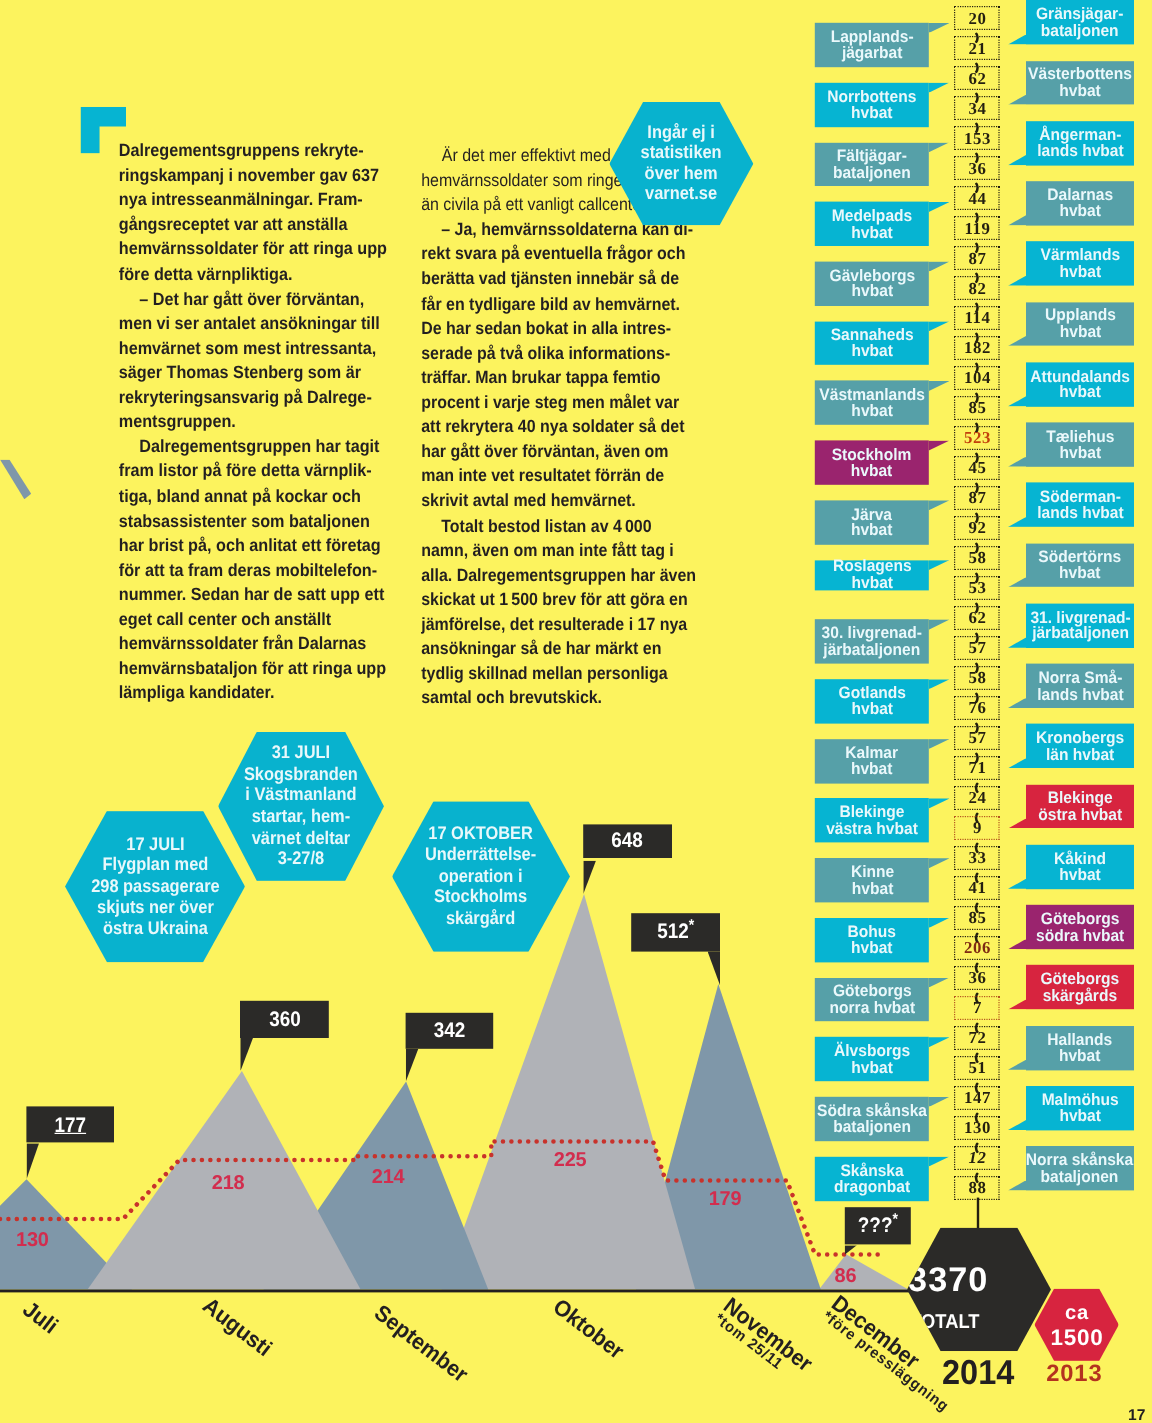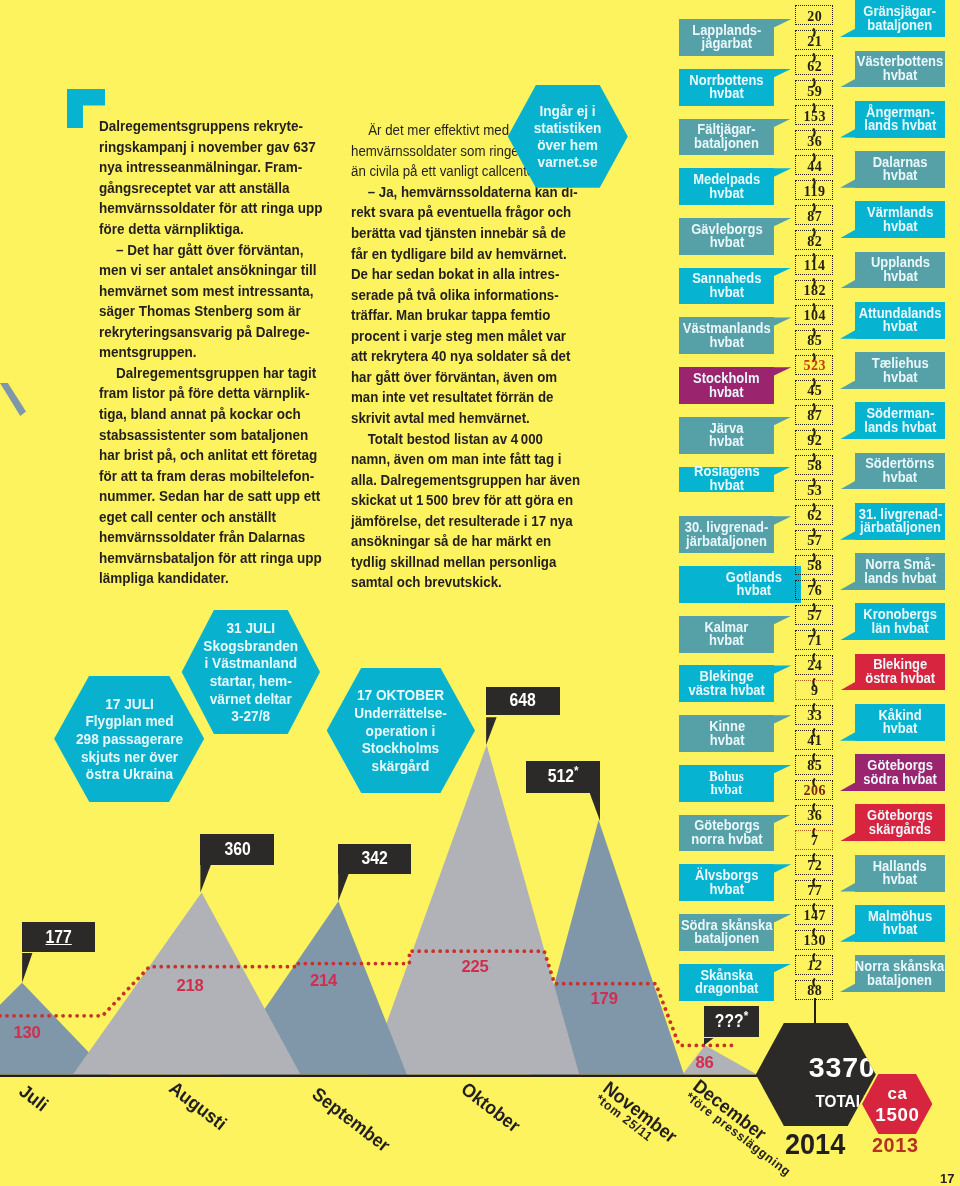--- a/index.html
+++ b/index.html
@@ -51,21 +51,21 @@
   display:flex;align-items:center;justify-content:center;font-size:17.5px;}
 .flag span{display:block;transform:scaleX(0.90);}
 .flag sup{font-size:13px;vertical-align:super;line-height:0;}
 .month{position:absolute;font-weight:bold;font-size:18.8px;color:#231F20;
   font-family:"Liberation Sans",sans-serif;
   transform-origin:0 0;white-space:nowrap;}
 .val2013{position:absolute;font-weight:bold;font-size:16.6px;color:#D22D4E;
   font-family:"Liberation Sans",sans-serif;letter-spacing:-0.2px;}
 .hexdark{position:absolute;background:#2B2A28;color:#fff;
   clip-path:polygon(23.4% 0,76.6% 0,100% 50%,76.6% 100%,23.4% 100%,0 50%);
-  display:flex;flex-direction:column;align-items:flex-end;justify-content:center;}
+  display:flex;flex-direction:column;align-items:flex-start;justify-content:center;}
 .hexred{position:absolute;background:#D7243F;color:#fff;
   clip-path:polygon(23.4% 0,76.6% 0,100% 50%,76.6% 100%,23.4% 100%,0 50%);
   display:flex;flex-direction:column;align-items:center;justify-content:center;}
 #pageno{position:absolute;left:940px;top:1171px;font-size:13px;font-weight:bold;color:#231F20;}
 </style>
 </head>
 <body>
 
 <div class="page">
 
@@ -112,33 +112,33 @@
       <div class="tail" style="background: rgb(154, 36, 110); width: 17.3px; height: 8.4px; left: 774px; top: 367.14px; clip-path: polygon(0px 0px, 100% 0px, 0px 100%);"></div>
       <div class="ulabel" style="left: 679.4px; top: 416.86px; width: 94.6px; height: 36.8px; background: rgb(86, 160, 168);"><span>Järva
 hvbat</span></div>
       <div class="tail" style="background: rgb(86, 160, 168); width: 17.3px; height: 8.4px; left: 774px; top: 416.86px; clip-path: polygon(0px 0px, 100% 0px, 0px 100%);"></div>
       <div class="ulabel" style="left: 679.4px; top: 466.58px; width: 94.6px; height: 25px; background: rgb(6, 180, 210);"><span>Roslagens
 hvbat</span></div>
       <div class="tail" style="background: rgb(6, 180, 210); width: 17.3px; height: 8.4px; left: 774px; top: 466.58px; clip-path: polygon(0px 0px, 100% 0px, 0px 100%);"></div>
       <div class="ulabel" style="left: 679.4px; top: 516.3px; width: 94.6px; height: 36.8px; background: rgb(86, 160, 168);"><span>30. livgrenad-
 järbataljonen</span></div>
       <div class="tail" style="background: rgb(86, 160, 168); width: 17.3px; height: 8.4px; left: 774px; top: 516.3px; clip-path: polygon(0px 0px, 100% 0px, 0px 100%);"></div>
-      <div class="ulabel" style="left: 679.4px; top: 566.02px; width: 94.6px; height: 36.8px; background: rgb(6, 180, 210); padding-left: 27px;"><span>Gotlands
+      <div class="ulabel" style="left: 679.4px; top: 566.02px; width: 94.6px; height: 36.8px; background: rgb(6, 180, 210);"><span>Gotlands
 hvbat</span></div>
       <div class="tail" style="background: rgb(6, 180, 210); width: 17.3px; height: 8.4px; left: 774px; top: 566.02px; clip-path: polygon(0px 0px, 100% 0px, 0px 100%);"></div>
       <div class="ulabel" style="left: 679.4px; top: 615.74px; width: 94.6px; height: 36.8px; background: rgb(86, 160, 168);"><span>Kalmar
 hvbat</span></div>
       <div class="tail" style="background: rgb(86, 160, 168); width: 17.3px; height: 8.4px; left: 774px; top: 615.74px; clip-path: polygon(0px 0px, 100% 0px, 0px 100%);"></div>
       <div class="ulabel" style="left: 679.4px; top: 665.46px; width: 94.6px; height: 36.8px; background: rgb(6, 180, 210);"><span>Blekinge
 västra hvbat</span></div>
       <div class="tail" style="background: rgb(6, 180, 210); width: 17.3px; height: 8.4px; left: 774px; top: 665.46px; clip-path: polygon(0px 0px, 100% 0px, 0px 100%);"></div>
       <div class="ulabel" style="left: 679.4px; top: 715.18px; width: 94.6px; height: 36.8px; background: rgb(86, 160, 168);"><span>Kinne
 hvbat</span></div>
       <div class="tail" style="background: rgb(86, 160, 168); width: 17.3px; height: 8.4px; left: 774px; top: 715.18px; clip-path: polygon(0px 0px, 100% 0px, 0px 100%);"></div>
-      <div class="ulabel" style="left: 679.4px; top: 764.9px; width: 94.6px; height: 36.8px; background: rgb(6, 180, 210); font-family: Liberation Serif, serif;"><span>Bohus
+      <div class="ulabel" style="left: 679.4px; top: 764.9px; width: 94.6px; height: 36.8px; background: rgb(6, 180, 210);"><span>Bohus
 hvbat</span></div>
       <div class="tail" style="background: rgb(6, 180, 210); width: 17.3px; height: 8.4px; left: 774px; top: 764.9px; clip-path: polygon(0px 0px, 100% 0px, 0px 100%);"></div>
       <div class="ulabel" style="left: 679.4px; top: 814.62px; width: 94.6px; height: 36.8px; background: rgb(86, 160, 168);"><span>Göteborgs
 norra hvbat</span></div>
       <div class="tail" style="background: rgb(86, 160, 168); width: 17.3px; height: 8.4px; left: 774px; top: 814.62px; clip-path: polygon(0px 0px, 100% 0px, 0px 100%);"></div>
       <div class="ulabel" style="left: 679.4px; top: 864.34px; width: 94.6px; height: 36.8px; background: rgb(6, 180, 210);"><span>Älvsborgs
 hvbat</span></div>
       <div class="tail" style="background: rgb(6, 180, 210); width: 17.3px; height: 8.4px; left: 774px; top: 864.34px; clip-path: polygon(0px 0px, 100% 0px, 0px 100%);"></div>
       <div class="ulabel" style="left: 679.4px; top: 914.06px; width: 94.6px; height: 36.8px; background: rgb(86, 160, 168);"><span>Södra skånska
 bataljonen</span></div>
@@ -211,21 +211,21 @@
           <path d="M4.1 0.4 C6.2 2.4 6.2 6.1 4.1 8.6" fill="none" stroke="#241F10" stroke-width="2.1" stroke-linecap="butt"></path>
         </svg></div>
       <div class="numbox" style="left: 795.3px; top: 30.29px; width: 38.2px; height: 19.6px;">21</div>
       <div class="brace" style="left: 809.4px; top: 48.09px; width: 10px; height: 9px;"><svg width="10" height="9" viewBox="0 0 10 9">
           <path d="M4.1 0.4 C6.2 2.4 6.2 6.1 4.1 8.6" fill="none" stroke="#241F10" stroke-width="2.1" stroke-linecap="butt"></path>
         </svg></div>
       <div class="numbox" style="left: 795.3px; top: 55.28px; width: 38.2px; height: 19.6px;">62</div>
       <div class="brace" style="left: 809.4px; top: 73.08px; width: 10px; height: 9px;"><svg width="10" height="9" viewBox="0 0 10 9">
           <path d="M4.1 0.4 C6.2 2.4 6.2 6.1 4.1 8.6" fill="none" stroke="#241F10" stroke-width="2.1" stroke-linecap="butt"></path>
         </svg></div>
-      <div class="numbox" style="left: 795.3px; top: 80.27px; width: 38.2px; height: 19.6px;">59</div>
+      <div class="numbox" style="left: 795.3px; top: 80.27px; width: 38.2px; height: 19.6px;">34</div>
       <div class="brace" style="left: 809.4px; top: 98.07px; width: 10px; height: 9px;"><svg width="10" height="9" viewBox="0 0 10 9">
           <path d="M4.1 0.4 C6.2 2.4 6.2 6.1 4.1 8.6" fill="none" stroke="#241F10" stroke-width="2.1" stroke-linecap="butt"></path>
         </svg></div>
       <div class="numbox" style="left: 795.3px; top: 105.26px; width: 38.2px; height: 19.6px;">153</div>
       <div class="brace" style="left: 809.4px; top: 123.06px; width: 10px; height: 9px;"><svg width="10" height="9" viewBox="0 0 10 9">
           <path d="M4.1 0.4 C6.2 2.4 6.2 6.1 4.1 8.6" fill="none" stroke="#241F10" stroke-width="2.1" stroke-linecap="butt"></path>
         </svg></div>
       <div class="numbox" style="left: 795.3px; top: 130.25px; width: 38.2px; height: 19.6px;">36</div>
       <div class="brace" style="left: 809.4px; top: 148.05px; width: 10px; height: 9px;"><svg width="10" height="9" viewBox="0 0 10 9">
           <path d="M4.1 0.4 C6.2 2.4 6.2 6.1 4.1 8.6" fill="none" stroke="#241F10" stroke-width="2.1" stroke-linecap="butt"></path>
@@ -339,21 +339,21 @@
           <path d="M5.9 0.4 C3.8 2.4 3.8 6.1 5.9 8.6" fill="none" stroke="#241F10" stroke-width="2.1" stroke-linecap="butt"></path>
         </svg></div>
       <div class="numbox" style="left: 795.3px; top: 829.97px; width: 38.2px; height: 19.6px; border-color: rgb(180, 87, 31);">7</div>
       <div class="brace" style="left: 809.4px; top: 847.77px; width: 10px; height: 9px;"><svg width="10" height="9" viewBox="0 0 10 9">
           <path d="M5.9 0.4 C3.8 2.4 3.8 6.1 5.9 8.6" fill="none" stroke="#241F10" stroke-width="2.1" stroke-linecap="butt"></path>
         </svg></div>
       <div class="numbox" style="left: 795.3px; top: 854.96px; width: 38.2px; height: 19.6px;">72</div>
       <div class="brace" style="left: 809.4px; top: 872.76px; width: 10px; height: 9px;"><svg width="10" height="9" viewBox="0 0 10 9">
           <path d="M5.9 0.4 C3.8 2.4 3.8 6.1 5.9 8.6" fill="none" stroke="#241F10" stroke-width="2.1" stroke-linecap="butt"></path>
         </svg></div>
-      <div class="numbox" style="left: 795.3px; top: 879.95px; width: 38.2px; height: 19.6px;">77</div>
+      <div class="numbox" style="left: 795.3px; top: 879.95px; width: 38.2px; height: 19.6px;">51</div>
       <div class="brace" style="left: 809.4px; top: 897.75px; width: 10px; height: 9px;"><svg width="10" height="9" viewBox="0 0 10 9">
           <path d="M5.9 0.4 C3.8 2.4 3.8 6.1 5.9 8.6" fill="none" stroke="#241F10" stroke-width="2.1" stroke-linecap="butt"></path>
         </svg></div>
       <div class="numbox" style="left: 795.3px; top: 904.94px; width: 38.2px; height: 19.6px;">147</div>
       <div class="brace" style="left: 809.4px; top: 922.74px; width: 10px; height: 9px;"><svg width="10" height="9" viewBox="0 0 10 9">
           <path d="M5.9 0.4 C3.8 2.4 3.8 6.1 5.9 8.6" fill="none" stroke="#241F10" stroke-width="2.1" stroke-linecap="butt"></path>
         </svg></div>
       <div class="numbox" style="left: 795.3px; top: 929.93px; width: 38.2px; height: 19.6px;">130</div>
       <div class="brace" style="left: 809.4px; top: 947.73px; width: 10px; height: 9px;"><svg width="10" height="9" viewBox="0 0 10 9">
           <path d="M5.9 0.4 C3.8 2.4 3.8 6.1 5.9 8.6" fill="none" stroke="#241F10" stroke-width="2.1" stroke-linecap="butt"></path>

